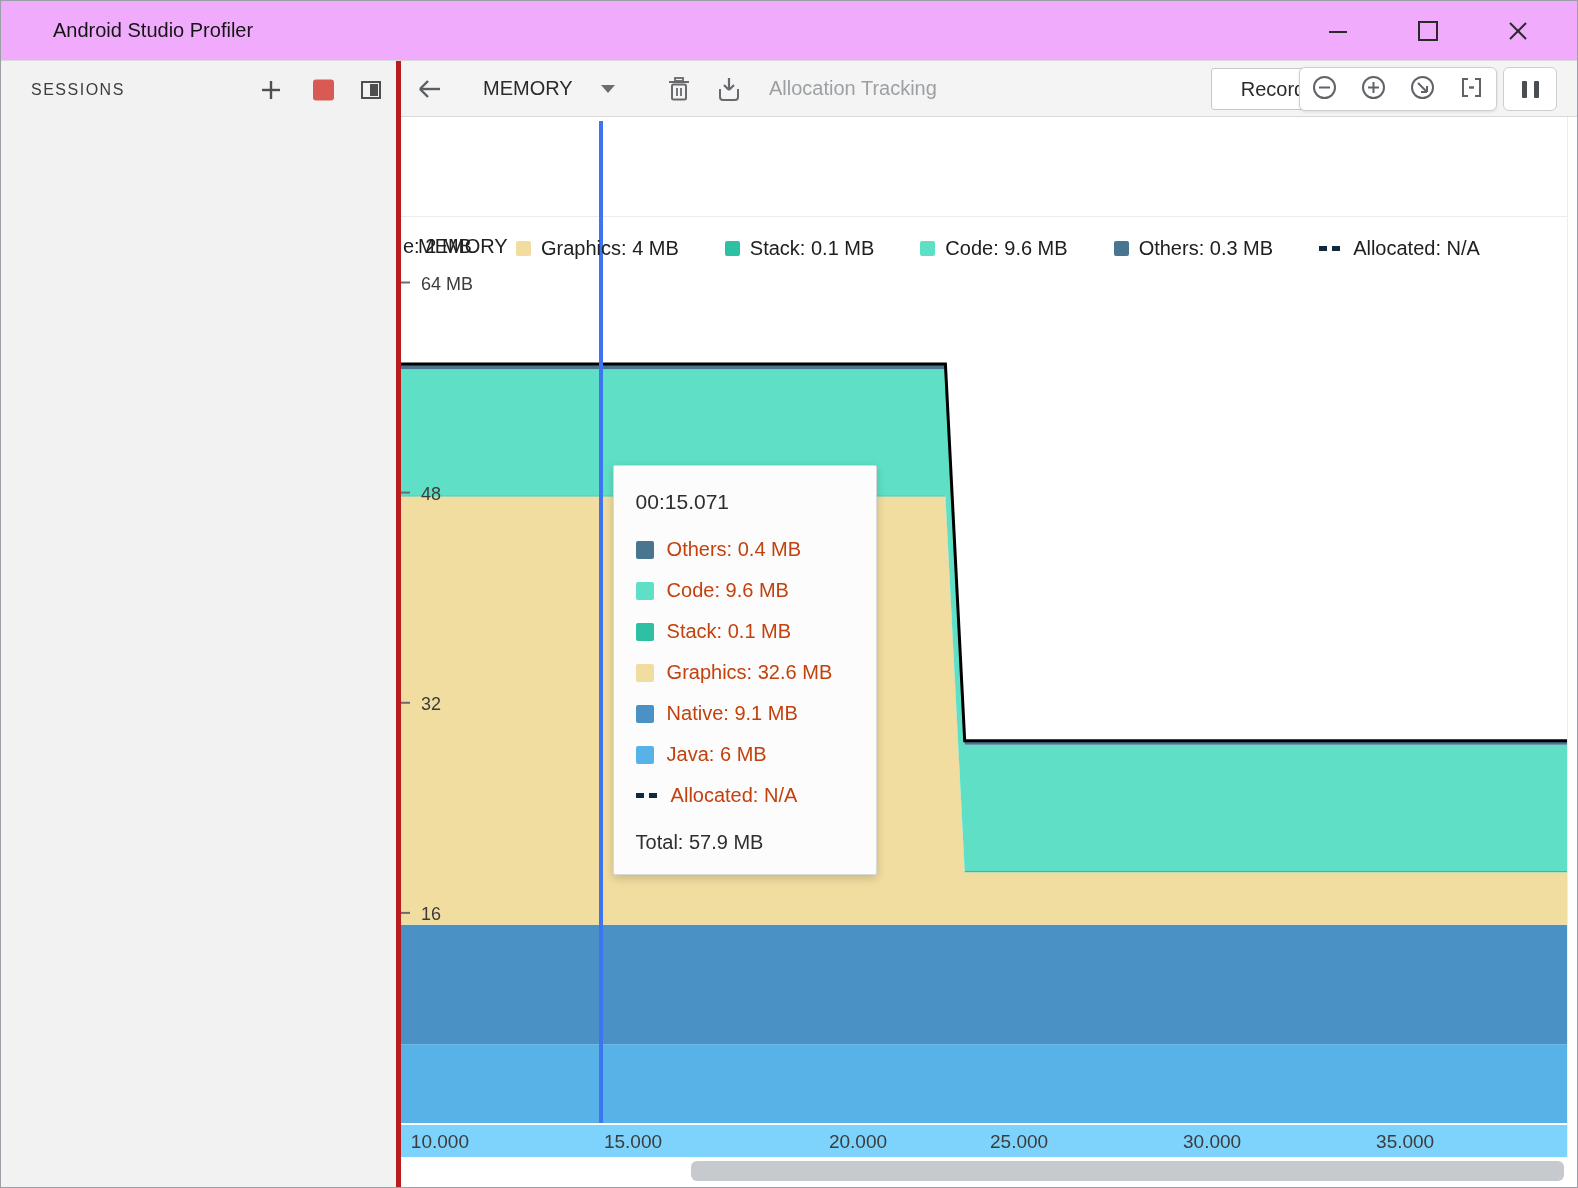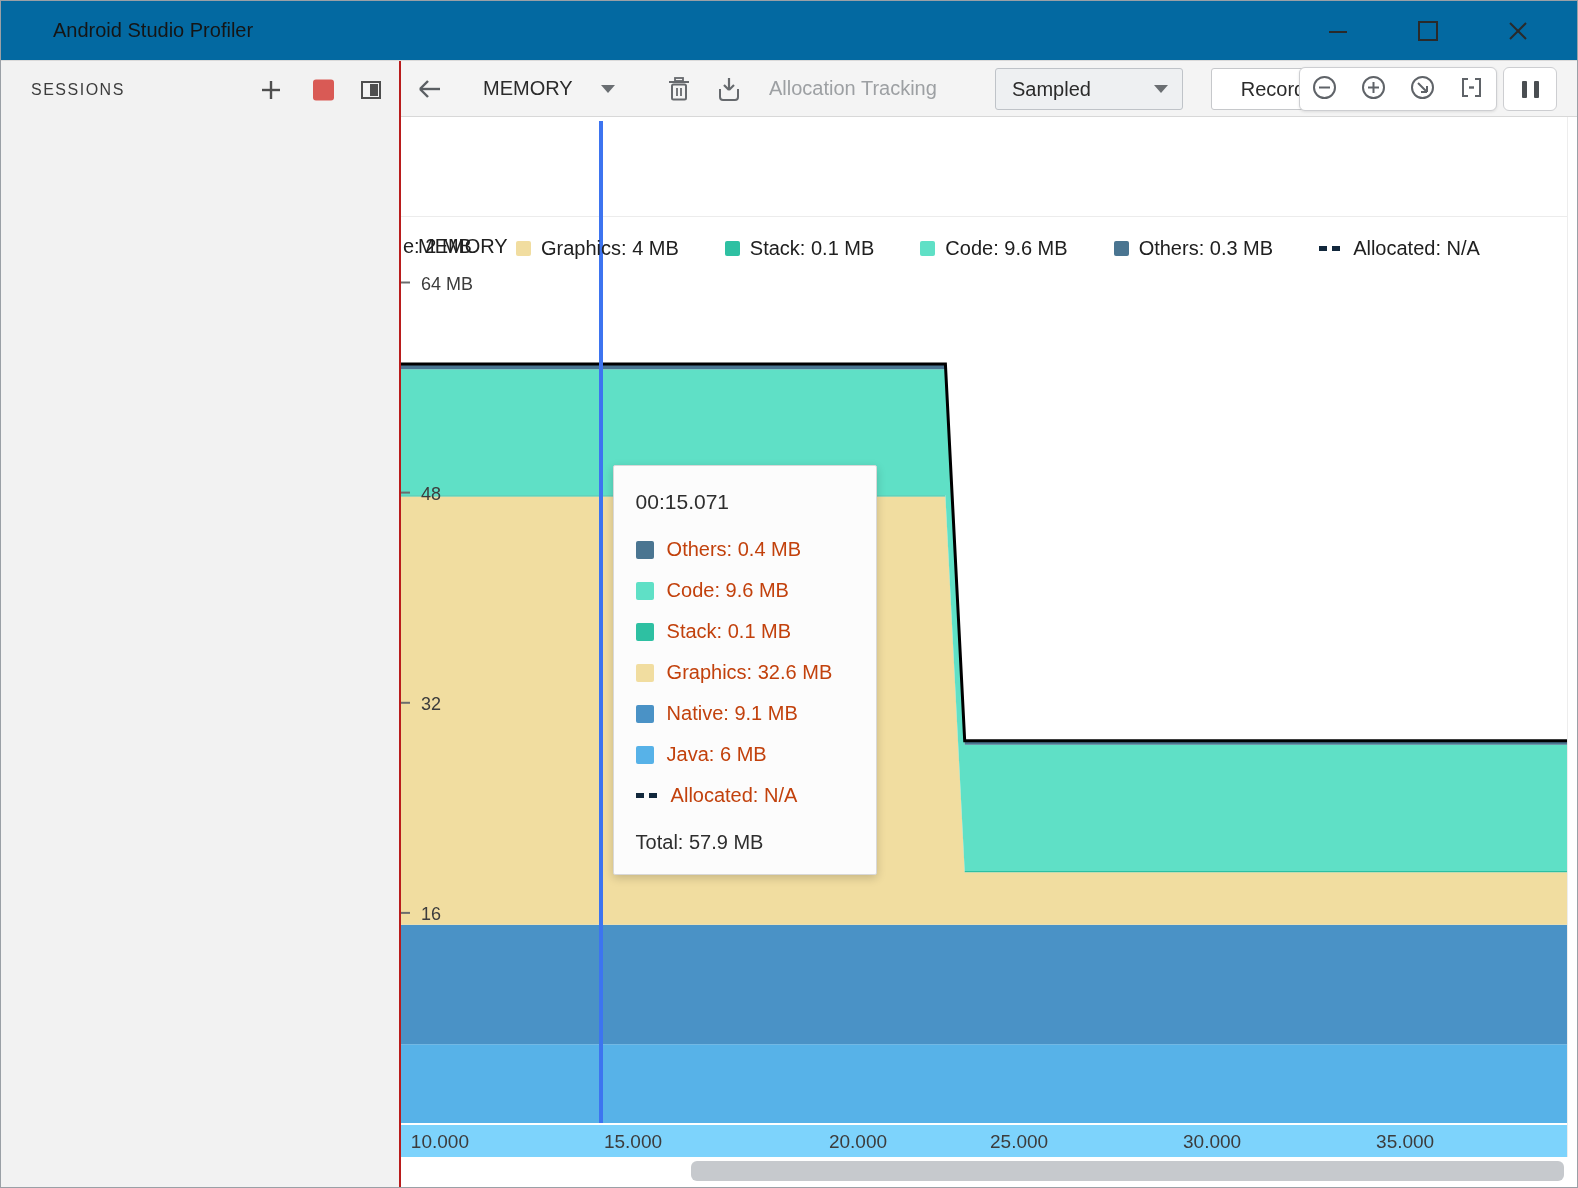--- a/index.html
+++ b/index.html
@@ -1,27 +1,27 @@
 <!DOCTYPE html>
 <html><head>
 <meta charset="utf-8">
 <style>
   * { margin:0; padding:0; box-sizing:border-box; }
   html,body { background:#ffffff; }
   body { font-family:"Liberation Sans","DejaVu Sans",sans-serif; color:#222; }
   .window { position:relative; width:1578px; height:1188px; background:#fff; border:1px solid #9aa0a6; overflow:hidden; }
 
   
-  .titlebar { position:absolute; left:0; top:0; width:100%; height:60px; background:#0369a1; border-bottom:1px solid #dadada; z-index:10; }
+  .titlebar { position:absolute; left:0; top:0; width:100%; height:60px; background:#f0abfc; border-bottom:1px solid #dadada; z-index:10; }
   .title { position:absolute; left:52px; top:0; line-height:59px; font-size:20px; color:#151515; white-space:nowrap; }
   .win-controls { position:absolute; right:14px; top:0; height:59px; display:flex; }
   .win-btn { width:90px; height:59px; display:flex; align-items:center; justify-content:center; cursor:default; }
 
   
-  .sessions { position:absolute; left:0; top:60px; width:400px; bottom:0; background:#f2f2f2; border-right:2px solid #b91c1c; z-index:5; }
+  .sessions { position:absolute; left:0; top:60px; width:400px; bottom:0; background:#f2f2f2; border-right:5px solid #b91c1c; z-index:5; }
   .sessions-header { position:relative; height:58px; }
   .sessions-title { position:absolute; left:30px; top:50%; transform:translateY(-50%); font-size:16px; letter-spacing:1.5px; color:#3d3d3d; }
   .sess-icon { position:absolute; top:50%; transform:translateY(-50%); display:flex; align-items:center; justify-content:center; }
   .stop-square { width:21px; height:21px; background:#d95a55; border-radius:3px; }
   .session-item { position:absolute; left:0; top:58px; width:100%; height:124px; }
   .sel-bar { position:absolute; left:0; top:4px; width:5px; height:114px; background:#3c78ef; }
   .session-time-row { position:absolute; left:30px; top:14px; display:flex; align-items:center; gap:15px; font-size:23px; color:#121212; }
   .status-dot { width:16px; height:16px; border-radius:50%; background:#57c24f; }
   .session-device { position:absolute; left:30px; top:54px; font-size:19px; color:#303030; }
   .session-duration { position:absolute; left:30px; top:88px; font-size:18px; color:#989898; }
@@ -137,24 +137,20 @@
     </div>
     <div class="tb-abs" style="left:314px; top:14px;">
       <svg width="28" height="28">
         <line x1="14" y1="3" x2="14" y2="15" stroke="#66696d" stroke-width="2.2"></line>
         <line x1="14" y1="15" x2="9" y2="10" stroke="#66696d" stroke-width="2.2"></line>
         <line x1="14" y1="15" x2="19" y2="10" stroke="#66696d" stroke-width="2.2"></line>
         <path d="M5 14 v8 a3 3 0 0 0 3 3 h12 a3 3 0 0 0 3 -3 v-8" fill="none" stroke="#66696d" stroke-width="2"></path>
       </svg>
     </div>
     <div class="tb-abs alloc-label">Allocation Tracking</div>
-    <div class="tb-abs combo">
-      <span>Sampled</span>
-      <i class="caret-down"></i>
-    </div>
     <div class="tb-abs record-btn">
       <span>Record</span>
     </div>
     <div class="tb-abs zoom-panel">
       <span>
         <svg width="27" height="27">
             <circle cx="13.5" cy="13.5" r="10.5" fill="none" stroke="#5f6368" stroke-width="2"></circle>
             <line x1="8" y1="13.5" x2="19" y2="13.5" stroke="#5f6368" stroke-width="2"></line>
           </svg>
       </span>

